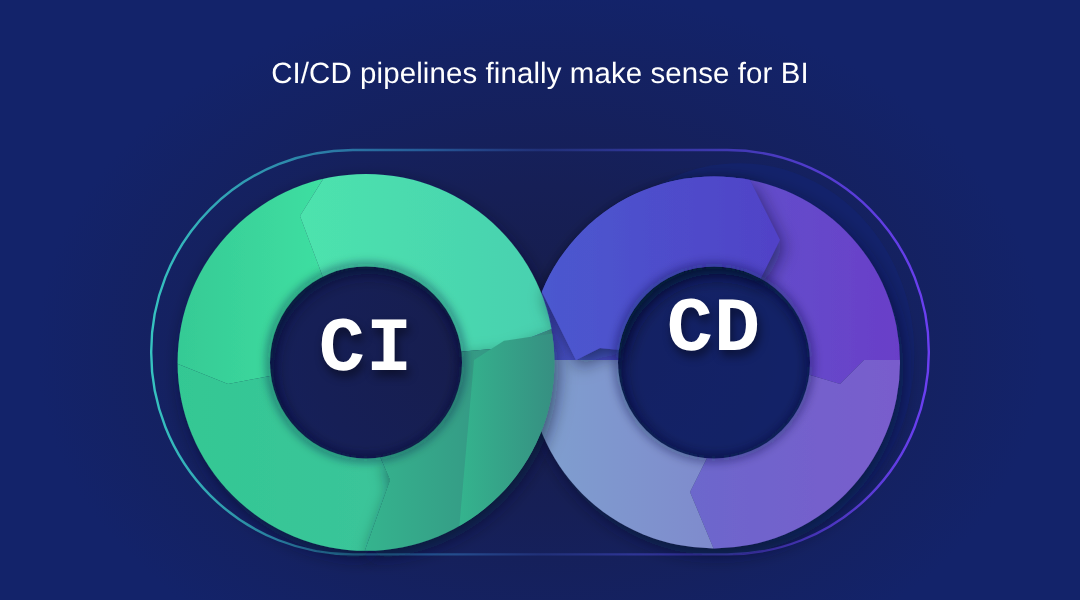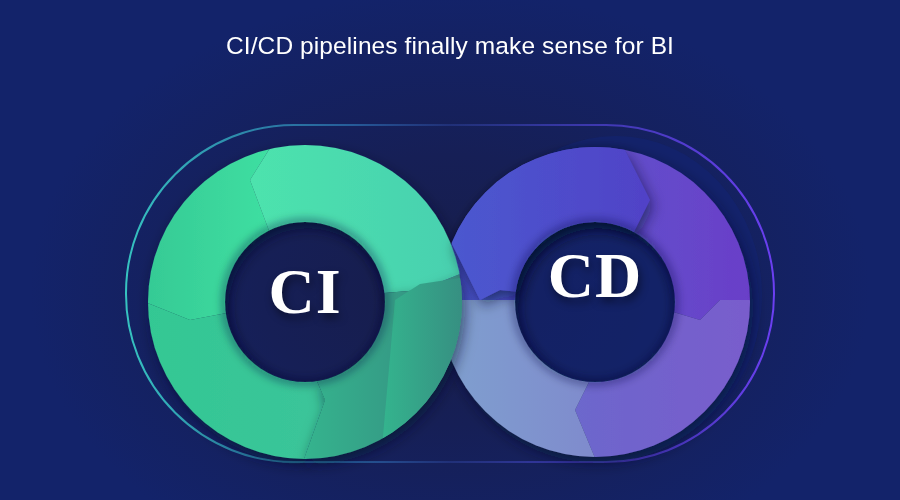--- a/index.html
+++ b/index.html
@@ -10,40 +10,40 @@
       overflow: hidden;
     }
     body {
       position: relative;
       background: radial-gradient(ellipse 420px 300px at 450px 290px, #171d4b 0%, #161f56 45%, #13236a 100%);
       font-family: "Liberation Sans", "DejaVu Sans", sans-serif;
     }
     .headline {
       position: absolute;
       left: 0;
-      top: 28px;
+      top: 44px;
       width: 900px;
       text-align: center;
       color: #ffffff;
       font-size: 24.5px;
       line-height: 36px;
       letter-spacing: 0.1px;
       font-weight: 400;
     }
     .figure {
       position: absolute;
       left: 0;
       top: 0;
       width: 900px;
       height: 500px;
     }
     .ring-label {
       position: absolute;
       color: #ffffff;
-      font-family: Liberation Serif, serif;
+      font-family: Liberation Mono, monospace;
       font-weight: 700;
       font-size: 64px;
       line-height: 64px;
       letter-spacing: 1px;
       text-shadow: 2px 5px 8px rgba(0, 0, 0, 0.45);
       text-align: center;
     }
     .label-ci {
       left: 225px;
       top: 260px;

